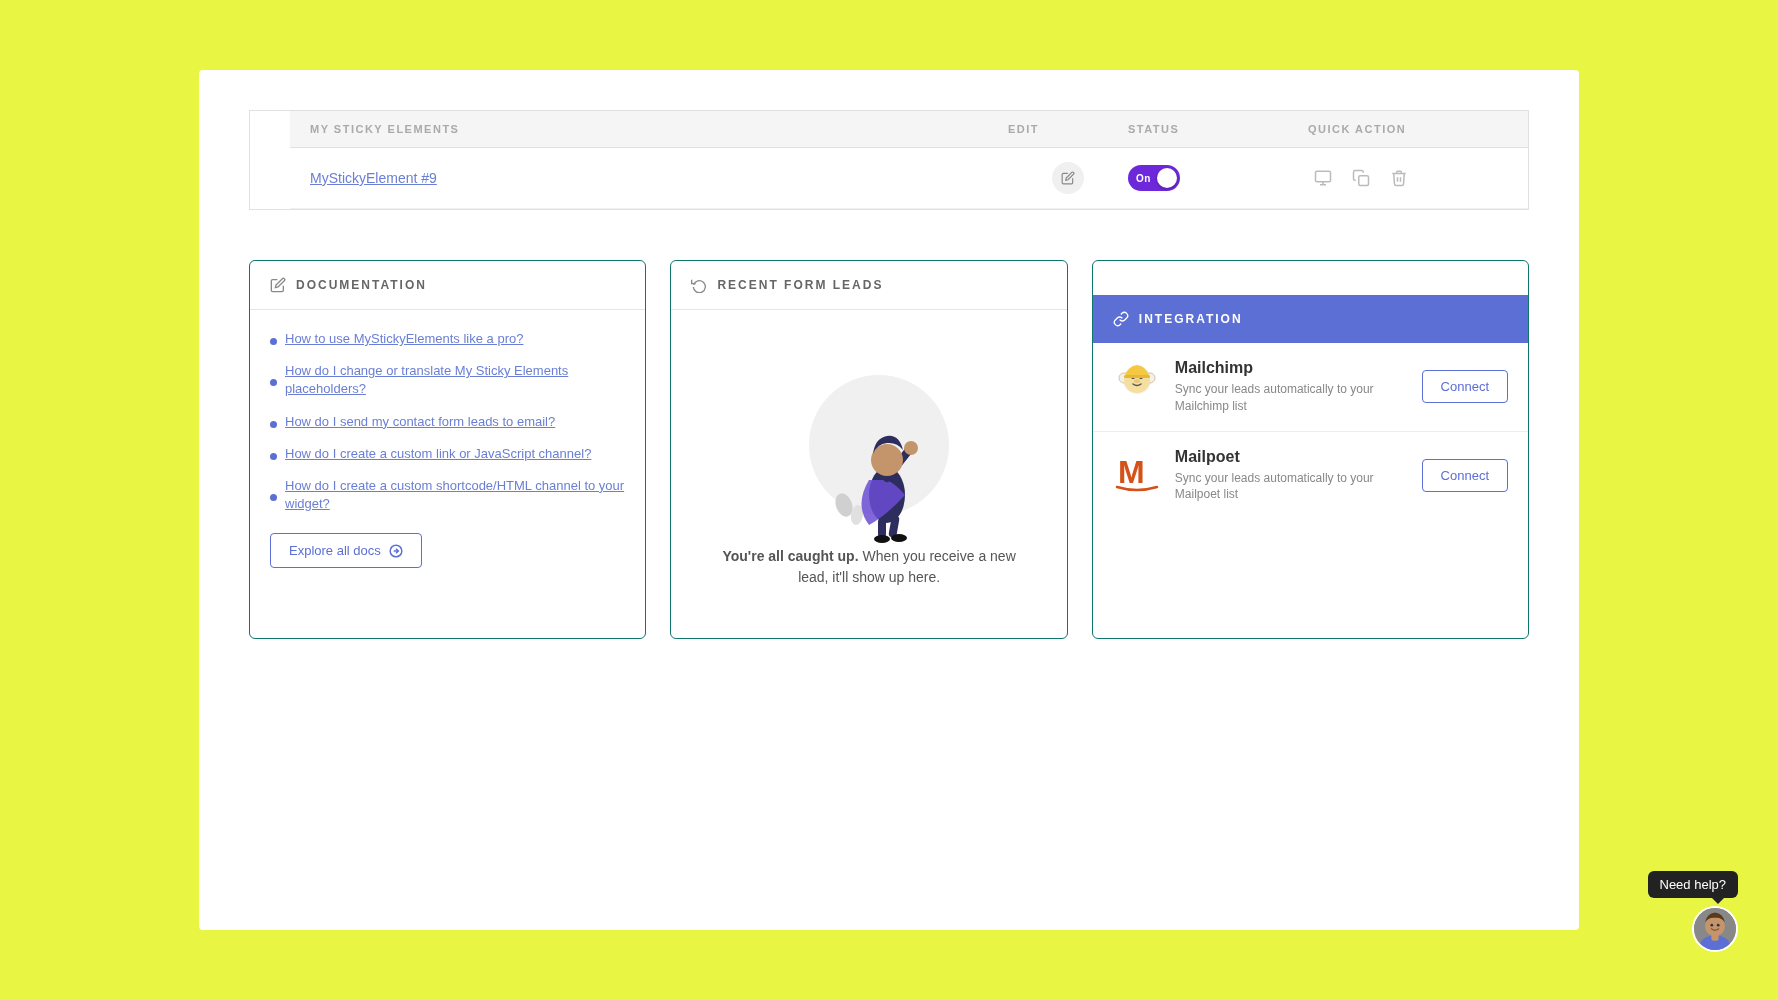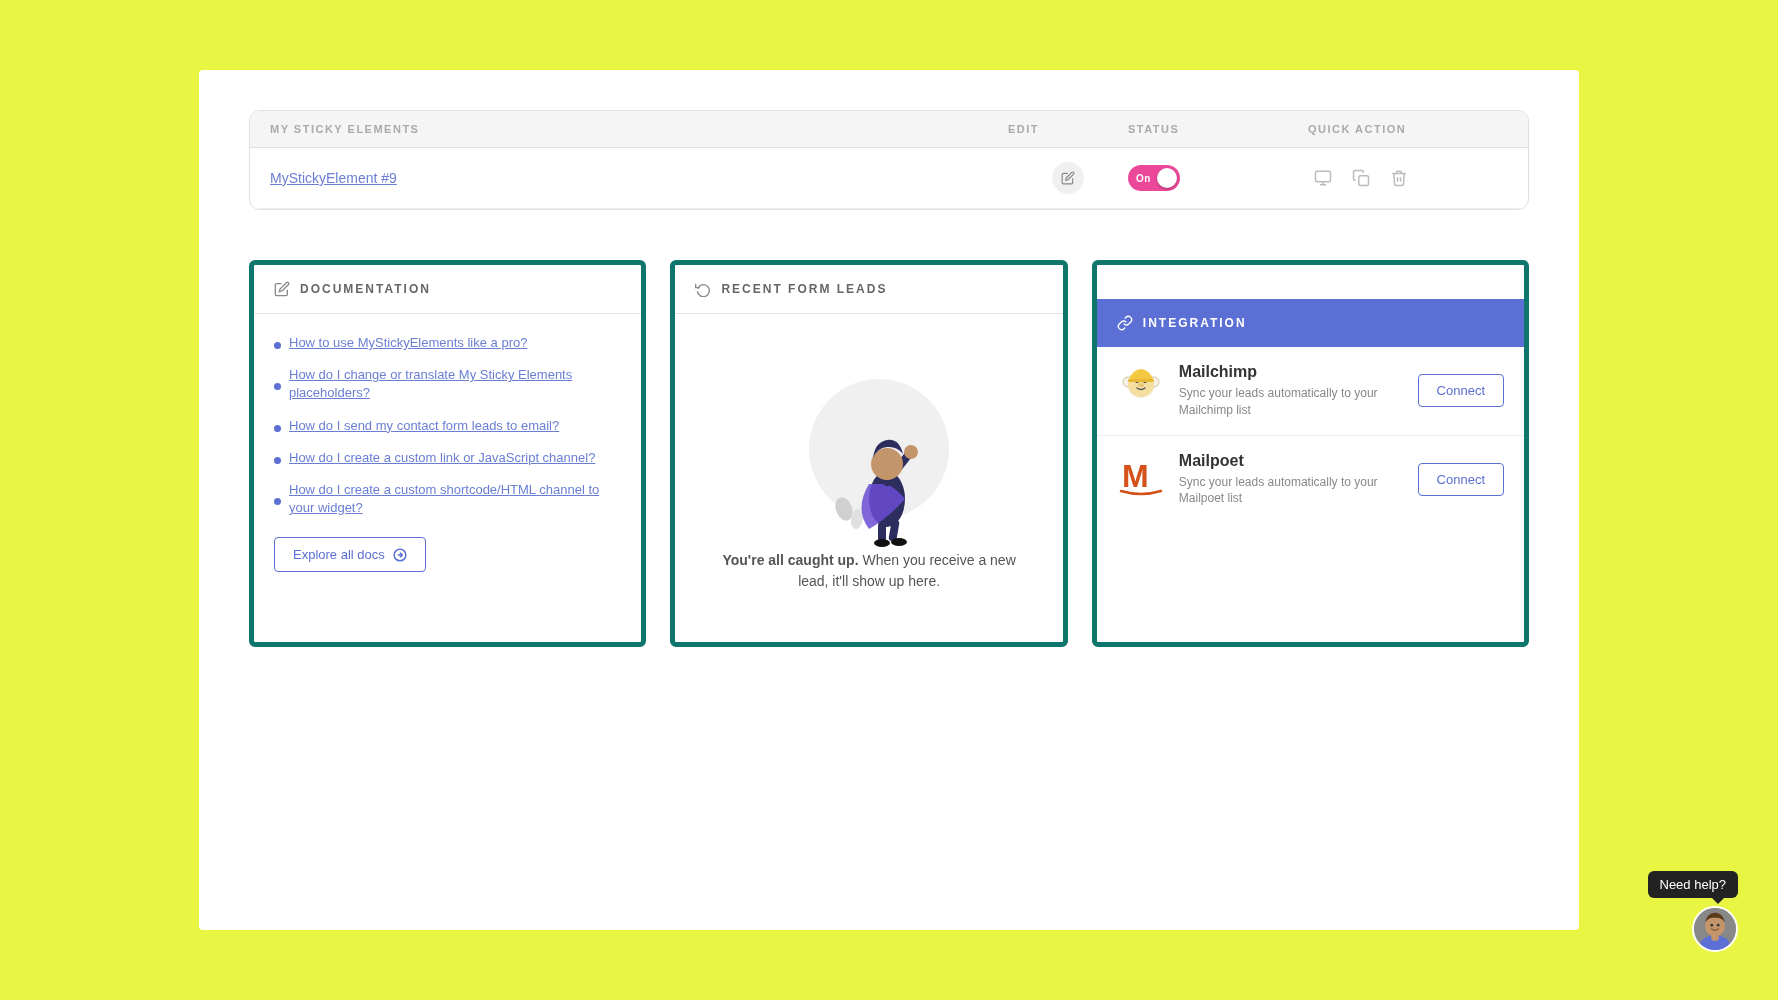--- a/index.html
+++ b/index.html
@@ -17,22 +17,23 @@
       min-height: 860px;
       border-radius: 4px;
       padding: 40px 50px;
       position: relative;
     }
 
     
     .table-section {
       width: 100%;
       border: 1px solid #e0e0e0;
-      border-radius: 11px;
+      border-radius: 0;
       overflow: hidden;
+      padding-left: 40px;
     }
     .table-header {
       display: grid;
       grid-template-columns: 1fr 120px 180px 200px;
       background: #f5f5f5;
       padding: 12px 20px;
       border-bottom: 1px solid #e0e0e0;
     }
     .table-header-cell {
       font-size: 11px;
@@ -74,21 +75,21 @@
 
     
     .toggle-container {
       display: flex;
       align-items: center;
     }
     .toggle {
       width: 52px;
       height: 26px;
       border-radius: 13px;
-      background: #ec4899;
+      background: #6d28d9;
       position: relative;
       cursor: pointer;
       display: flex;
       align-items: center;
     }
     .toggle-label {
       position: absolute;
       left: 8px;
       font-size: 10px;
       font-weight: 700;
@@ -140,21 +141,21 @@
     }
 
     
     .cards-section {
       display: grid;
       grid-template-columns: 1fr 1fr 1.1fr;
       gap: 24px;
       margin-top: 50px;
     }
     .card {
-      border: 5px solid #0f766e;
+      border: 1px solid #0f766e;
       border-radius: 6px;
       overflow: hidden;
     }
     .card-header {
       display: flex;
       align-items: center;
       gap: 10px;
       padding: 16px 20px;
       border-bottom: 1px solid #e5e5e5;
     }

